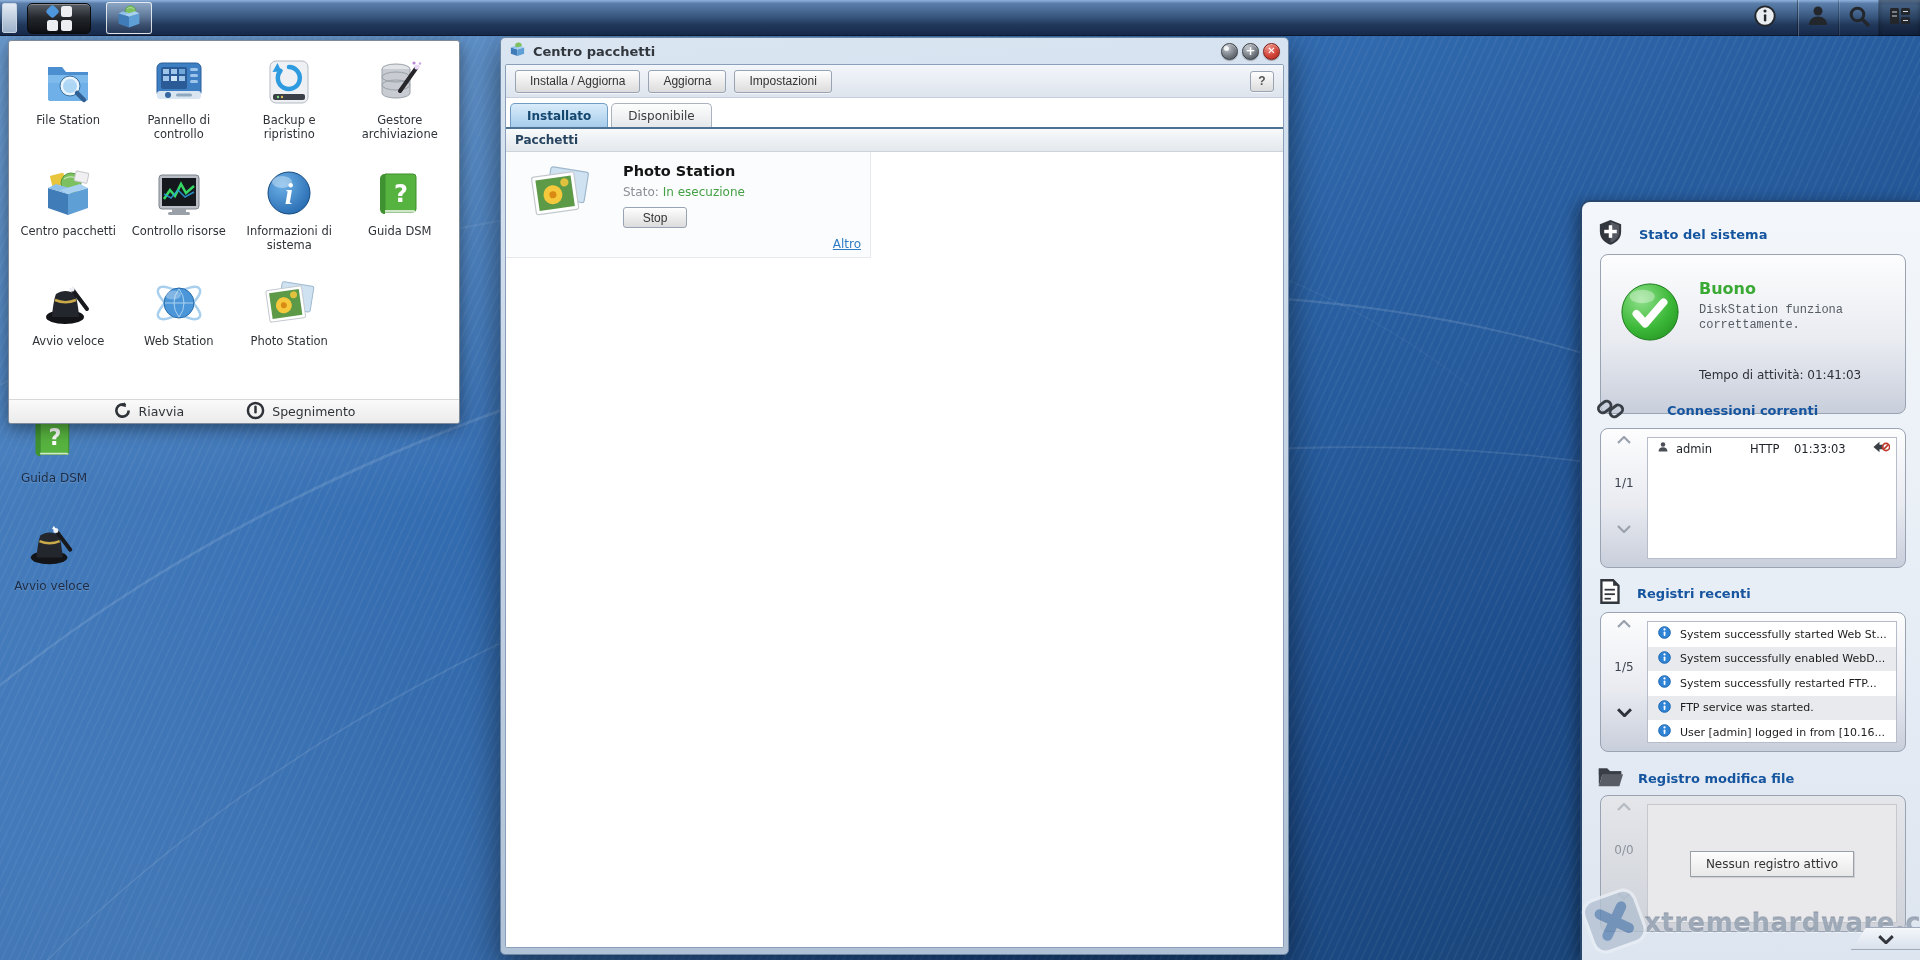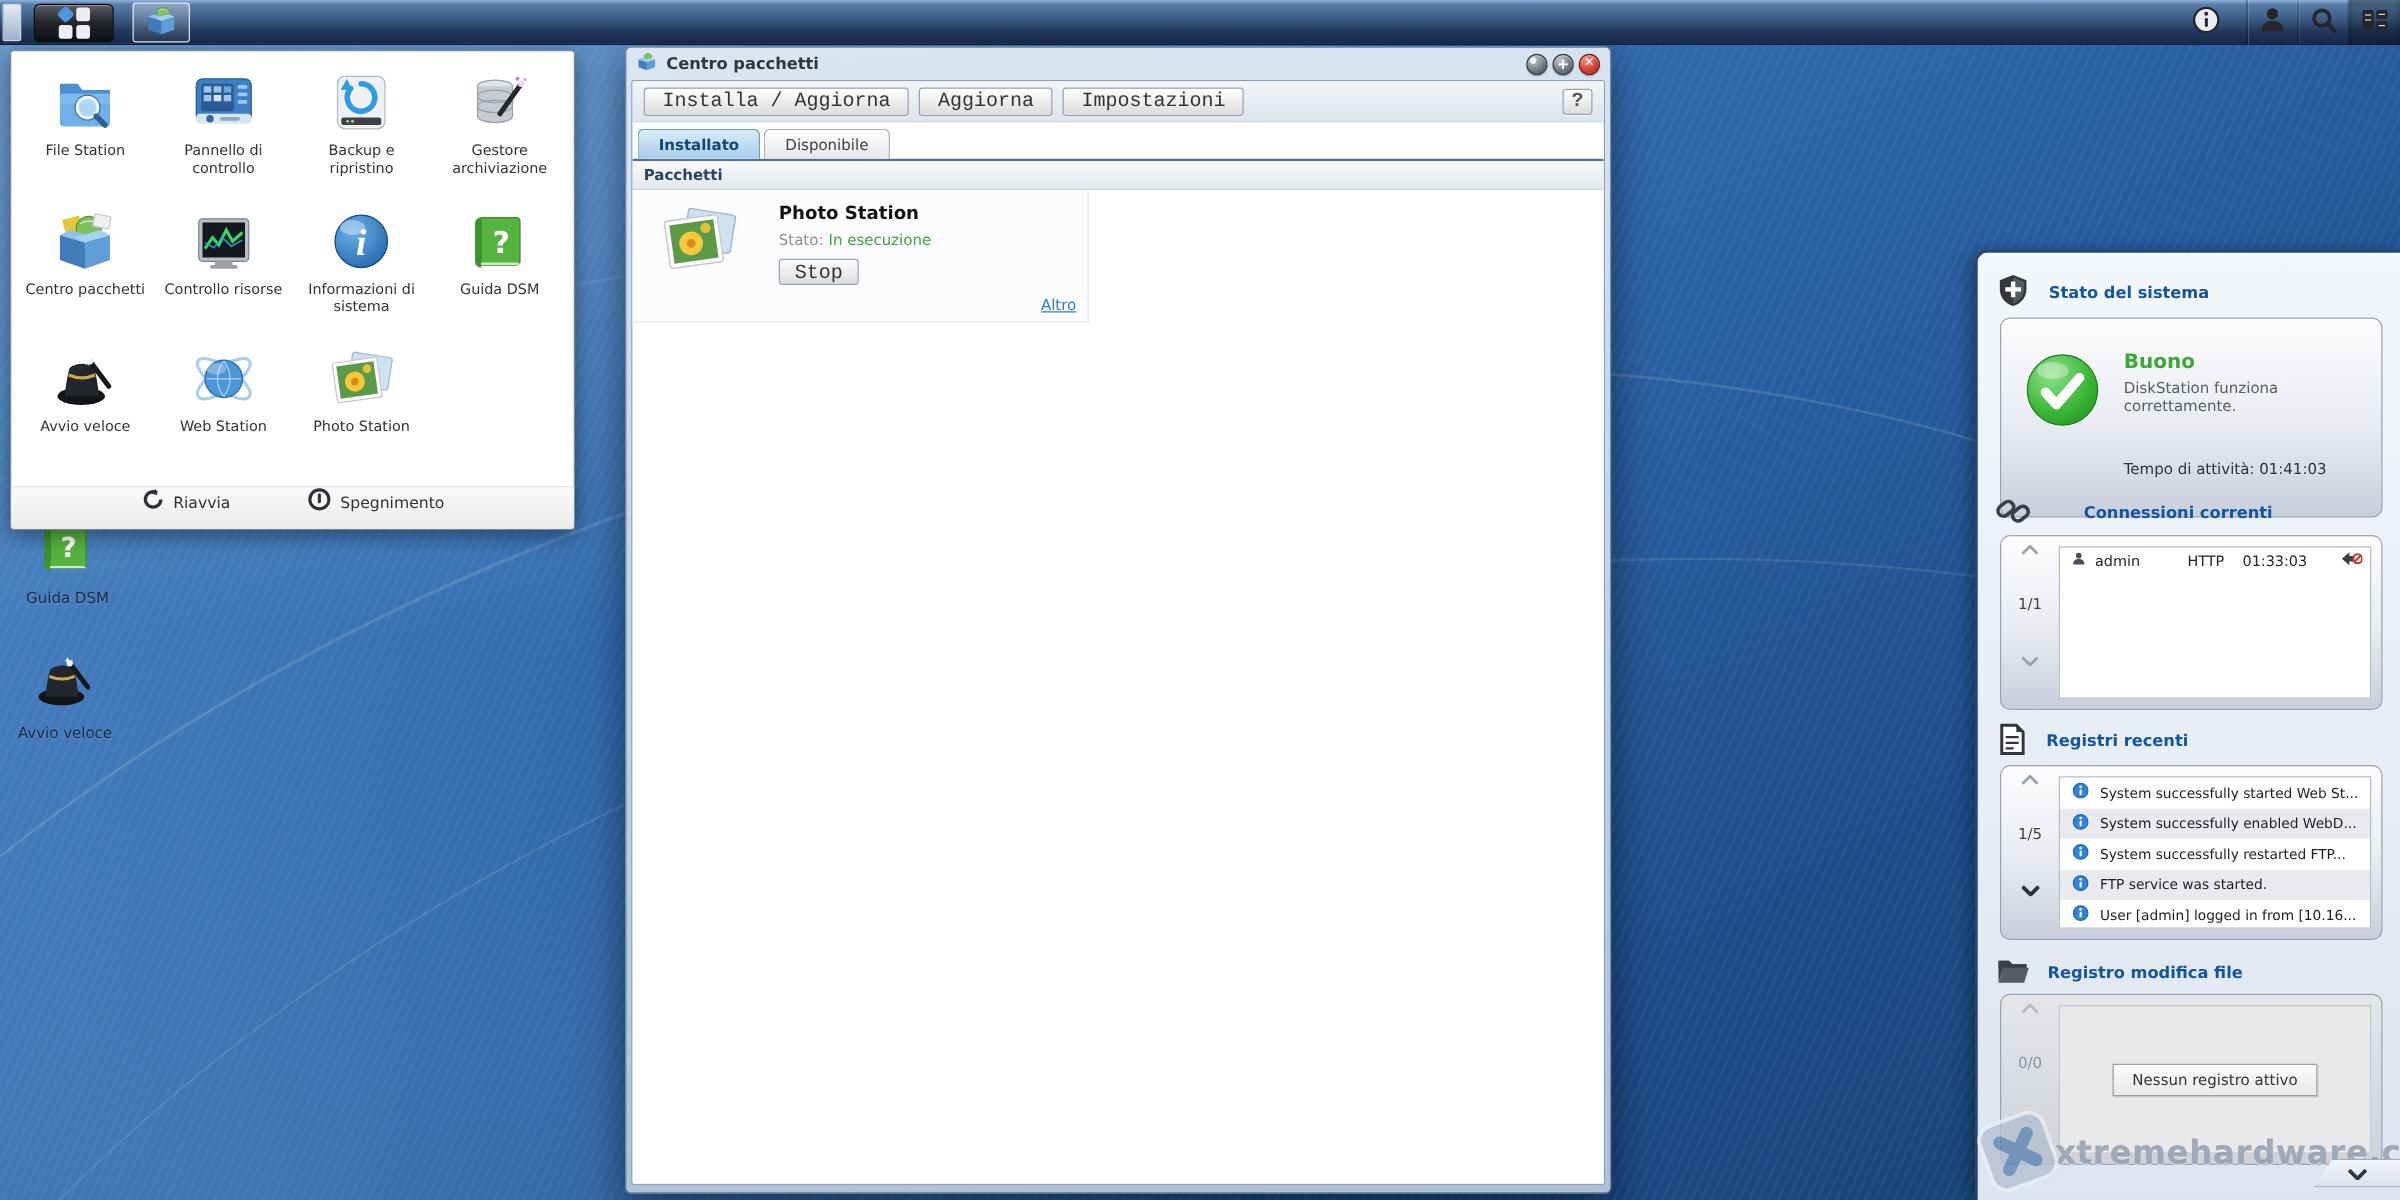--- a/index.html
+++ b/index.html
@@ -43,23 +43,23 @@
 
   
   .launcher { position:absolute; left:8px; top:40px; width:452px; height:384px; z-index:20;
     background:#fff; border:1px solid #7f8998; border-radius:3px;
     box-shadow:0 4px 18px rgba(0,0,0,.45); }
   .launcher-grid { position:absolute; left:0; top:0; right:0; bottom:38px;
     display:grid; grid-template-columns:repeat(4,1fr); grid-template-rows:repeat(3,1fr); padding:10px 4px 2px; }
   .app { display:flex; flex-direction:column; align-items:center; justify-content:flex-start; padding-top:4px; cursor:pointer; }
   .app .ic { width:54px; height:54px; }
   .app .lbl { margin-top:4px; font-size:11.5px; line-height:14px; color:#2f3338; text-align:center; max-width:100px; }
-  .launcher-footer { position:absolute; left:0; right:0; bottom:0; height:34px;
+  .launcher-footer { position:absolute; left:0; right:0; bottom:0; height:24px;
     background:linear-gradient(180deg,#fafafa,#ebebeb); border-top:1px solid #d8d8d8;
-    border-radius:0 0 3px 3px; display:flex; align-items:flex-start; justify-content:center; gap:62px; }
+    border-radius:0 0 3px 3px; display:flex; align-items:center; justify-content:center; gap:62px; }
   .power-btn { display:flex; align-items:center; gap:7px; font-size:12.5px; color:#2f3338; cursor:pointer; }
 
   
   .desk-icon { position:absolute; width:92px; display:flex; flex-direction:column; align-items:center; z-index:1; cursor:pointer; }
   .desk-icon .lbl { margin-top:5px; font-size:12px; color:#1d2b44; text-shadow:0 1px 1px rgba(255,255,255,.18); }
   .desk-icon-1 { left:8px; top:412px; }
   .desk-icon-2 { left:6px; top:518px; }
 
   
   .window { position:absolute; left:500px; top:37px; width:789px; height:918px; z-index:10;
@@ -73,22 +73,22 @@
     font-size:12px; font-weight:bold; color:#fff; cursor:pointer; box-shadow:inset 0 1px 1px rgba(255,255,255,.5), 0 1px 1px rgba(0,0,0,.3); }
   .wc-min, .wc-max { background:radial-gradient(circle at 35% 28%, #c3c8ce, #6d737b 62%, #45494f); border:1px solid #3a3e44; }
   .wc-min::after { content:""; width:5px; height:5px; border-radius:50%; background:rgba(255,255,255,.85); margin:-6px 0 0 -6px; }
   .wc-max::after { content:"+"; margin-top:-1px; }
   .wc-close { background:radial-gradient(circle at 35% 28%, #ef9288, #d04438 55%, #a5261c); border:1px solid #7e1a12; }
   .wc-close::after { content:"✕"; font-size:10px; margin-top:-1px; }
   .win-body { height:884px; background:#fff; border:1px solid #8aa0ba; border-radius:2px; display:flex; flex-direction:column; overflow:hidden; }
   .win-toolbar { height:33px; flex:0 0 33px; display:flex; align-items:center; gap:8px; padding:0 9px;
     background:linear-gradient(180deg,#f3f6fa,#dde4ed); border-bottom:1px solid #c6cfdb; }
   .tbtn { height:23px; padding:0 14px; border:1px solid #98a3b3; border-radius:3px;
-    background:linear-gradient(180deg,#fefefe,#dcdcdc); font-size:16px; color:#333; cursor:pointer;
-    display:flex; align-items:center; box-shadow:0 1px 0 rgba(255,255,255,.6);font-family:Liberation Mono, monospace; }
+    background:linear-gradient(180deg,#fefefe,#dcdcdc); font-size:12px; color:#333; cursor:pointer;
+    display:flex; align-items:center; box-shadow:0 1px 0 rgba(255,255,255,.6); }
   .help-btn { margin-left:auto; width:24px; height:21px; justify-content:center; padding:0; font-weight:bold; color:#555; }
   .tabs-row { background:#fff; padding:5px 0 0 4px; border-bottom:2px solid #4f7294; display:flex; gap:3px; }
   .tab { padding:5px 16px 4px; font-size:12px; border:1px solid #a9b2bd; border-bottom:none;
     border-radius:5px 5px 0 0; background:linear-gradient(180deg,#fdfdfd,#e5e8eb); color:#3c3c3c; cursor:pointer; }
   .tab.active { background:linear-gradient(180deg,#d9ecfa,#a6cceb); border-color:#6f9cc4; color:#14466e; font-weight:bold; }
   .section-bar { height:23px; flex:0 0 23px; background:linear-gradient(180deg,#f8fafb,#e3e8ed);
     border-bottom:1px solid #ccd3da; font-size:12px; font-weight:bold; color:#26435f; padding:4px 9px 0; }
   .pkg-area { flex:1; background:#fff; position:relative; }
   .pkg-cell { position:absolute; left:0; top:0; width:365px; height:106px; background:#fbfcfd;
     border-right:1px solid #e6e8eb; border-bottom:1px solid #e6e8eb; }
@@ -127,21 +127,21 @@
   .empty-btn { padding:5px 15px; font-size:12px; color:#333; background:linear-gradient(180deg,#fdfdfd,#e8e8e8);
     border:1px solid #9aa0a8; box-shadow:1px 1px 0 #cfcfd4; cursor:default; }
 
   .sb-head-1 { top:16px; } .sb-panel-1 { top:52px; height:160px; }
   .sb-head-2 { top:192px;gap:42px; } .sb-panel-2 { top:226px; height:140px; }
   .sb-head-3 { top:376px; } .sb-panel-3 { top:410px; height:140px; }
   .sb-head-4 { top:560px; } .sb-panel-4 { top:593px; height:137px; }
 
   .status-ball { position:absolute; left:18px; top:26px; }
   .status-word { position:absolute; left:98px; top:24px; font-size:16px; font-weight:bold; color:#3aaa35; }
-  .status-desc { position:absolute; left:98px; top:48px; width:185px; font-size:12px; line-height:15px; color:#565c64; }
+  .status-desc { position:absolute; left:98px; top:48px; width:185px; font-size:12px; line-height:15px; color:#565c64;font-family:Liberation Mono, monospace; }
   .status-uptime { position:absolute; left:98px; top:113px; font-size:12px; color:#2e3238; }
 
   
   .watermark { position:absolute; left:1584px; top:890px; width:336px; display:flex; align-items:center; z-index:40; pointer-events:none; }
   .wm-text { font-size:26px; font-weight:bold; letter-spacing:.5px; color:rgba(122,138,160,.62);
     text-shadow:0 1px 0 rgba(255,255,255,.55), 0 -1px 0 rgba(80,92,112,.30); margin-left:-2px; }
   .sb-collapse { position:absolute; left:1851px; top:927px; width:69px; height:23px; z-index:45; cursor:pointer;
     background:linear-gradient(180deg,#f4f7fb,#d9e1ec); border:1px solid #9fabbc; border-right:none;
     clip-path:polygon(22% 0,100% 0,100% 100%,0% 100%); display:flex; align-items:center; justify-content:center; }
 </style>

